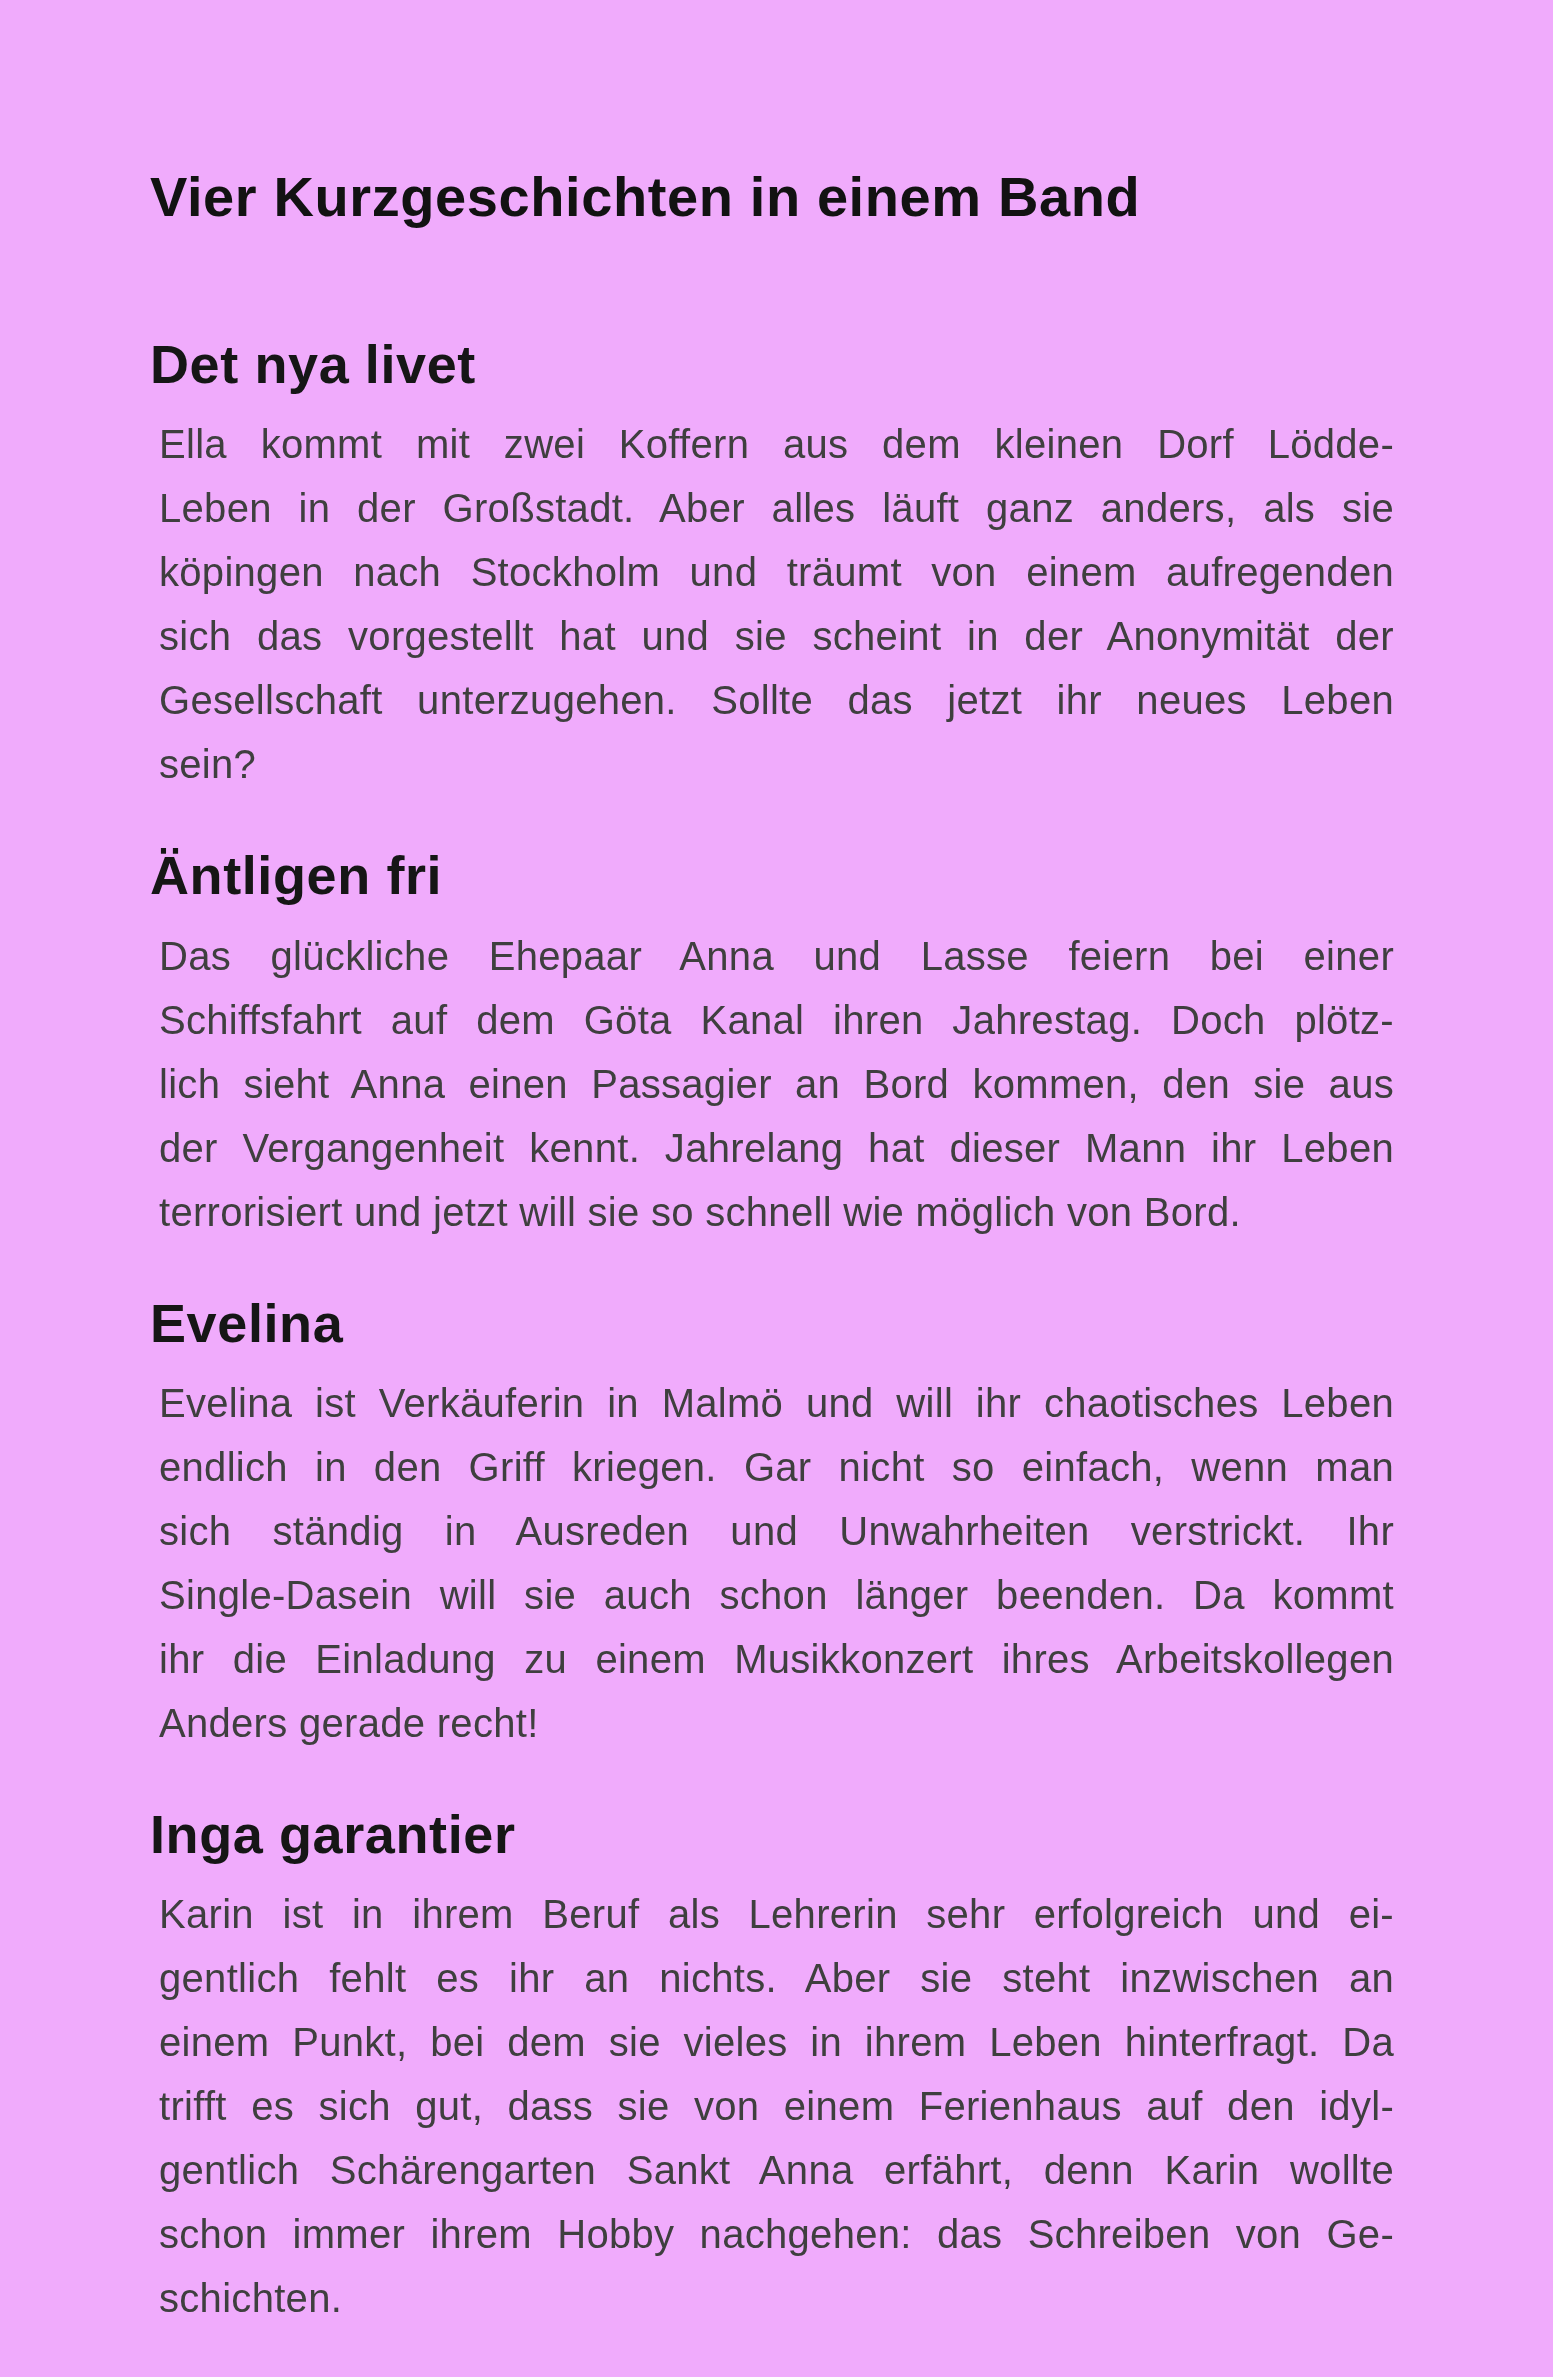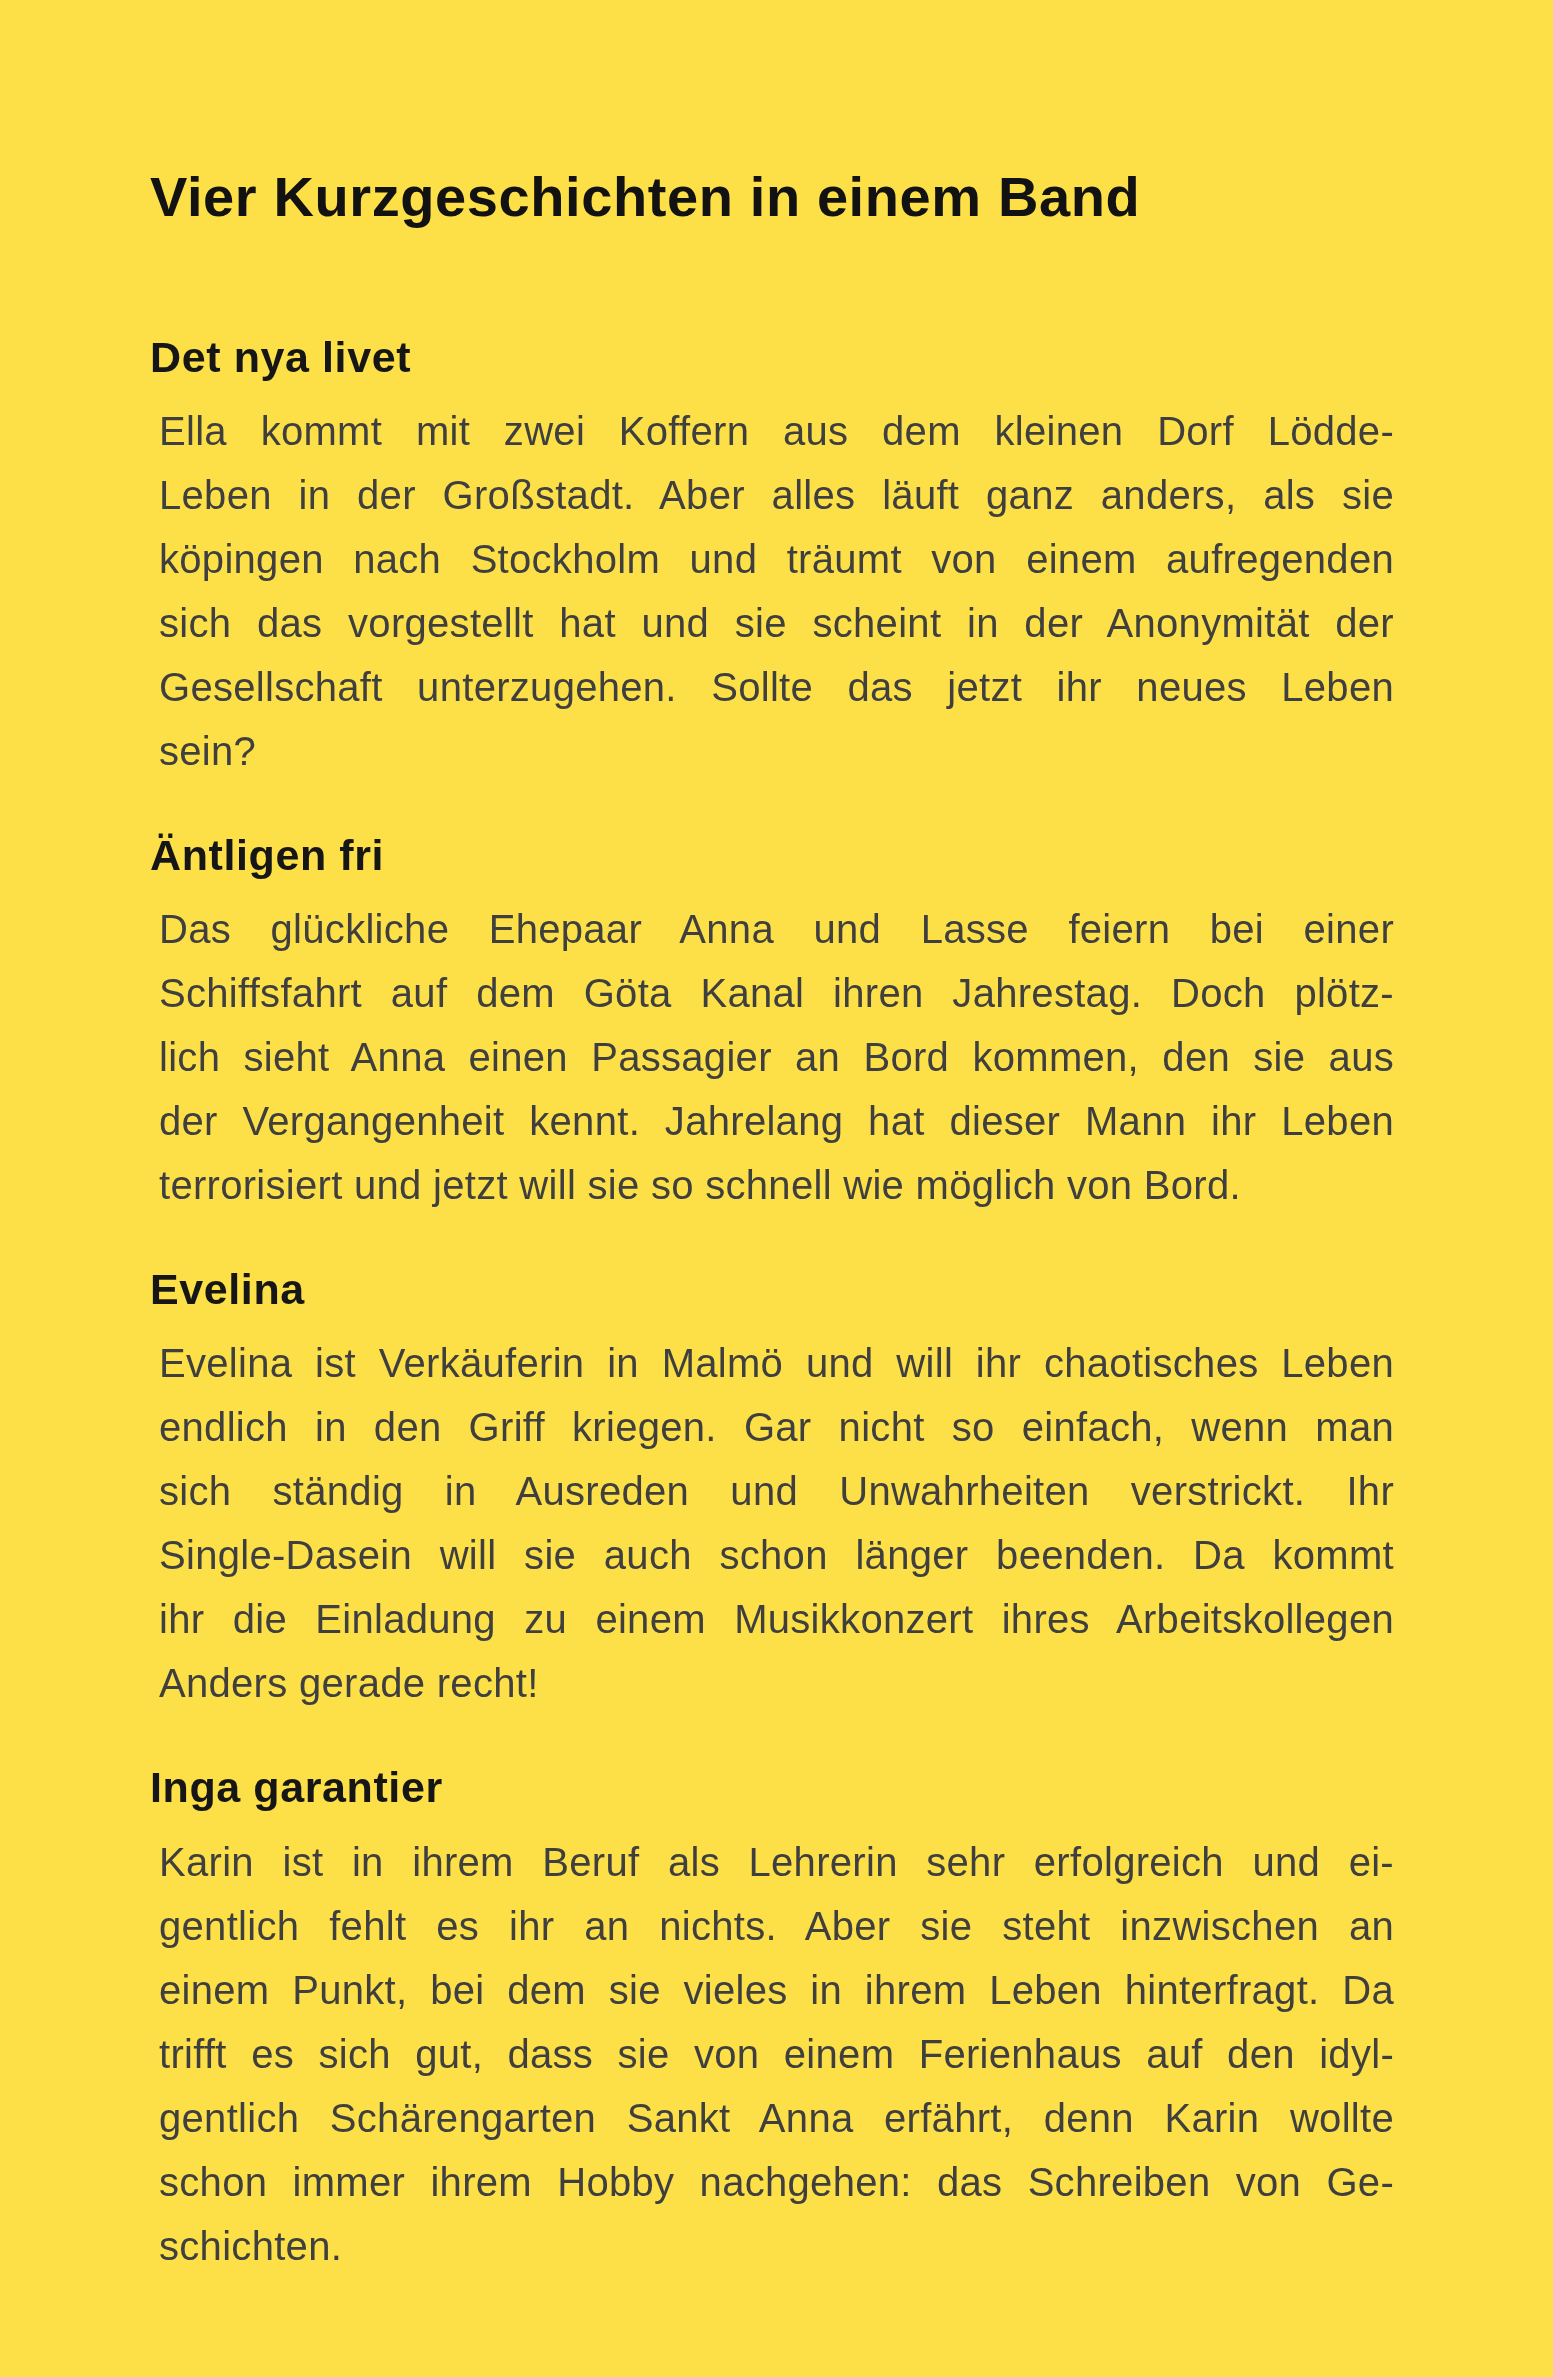--- a/index.html
+++ b/index.html
@@ -11,35 +11,35 @@
     height: 2377px;
     background: #ffffff;
     font-family: "Liberation Sans", sans-serif;
     overflow: hidden;
   }
   .page {
     box-sizing: border-box;
     width: 1553px;
     height: 2377px;
     padding: 163px 150px 0 150px;
-    background: #fde047;
+    background: #f0abfc;
   }
   .page-title {
     font-size: 56px;
     line-height: 1.2;
     font-weight: 700;
     color: #121212;
     letter-spacing: 0.6px;
     margin: 0 0 102px 0;
   }
   .story {
     margin: 0 0 47px 0;
   }
   .story-heading {
-    font-size: 43px;
+    font-size: 54px;
     line-height: 1.2;
     font-weight: 700;
     color: #161616;
     letter-spacing: 0.6px;
     margin: 0 0 15.5px 0;
   }
   .story-body {
     margin: 9px;
   }
   .line {

